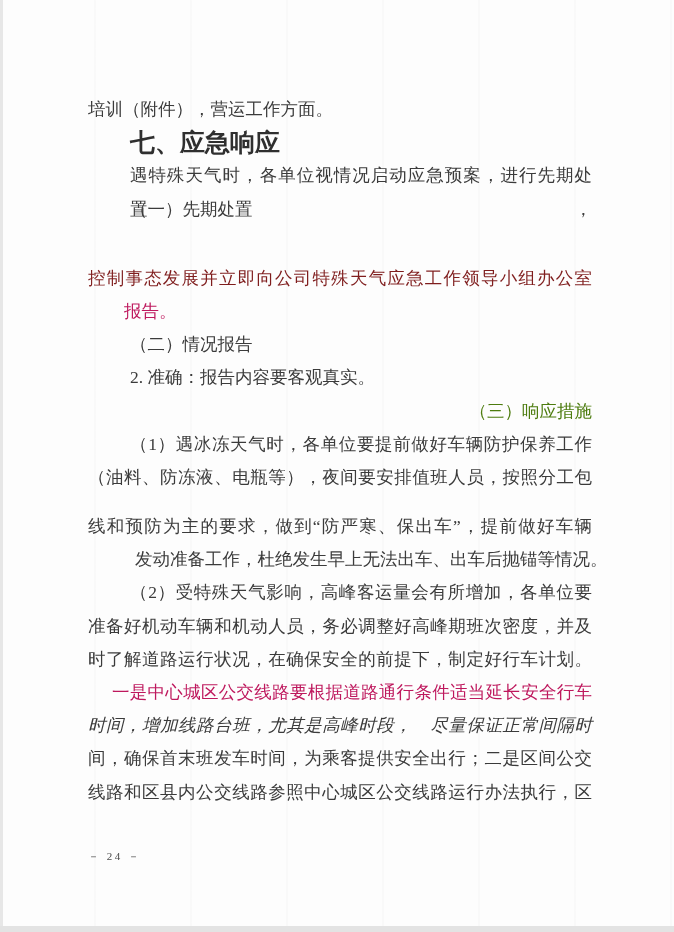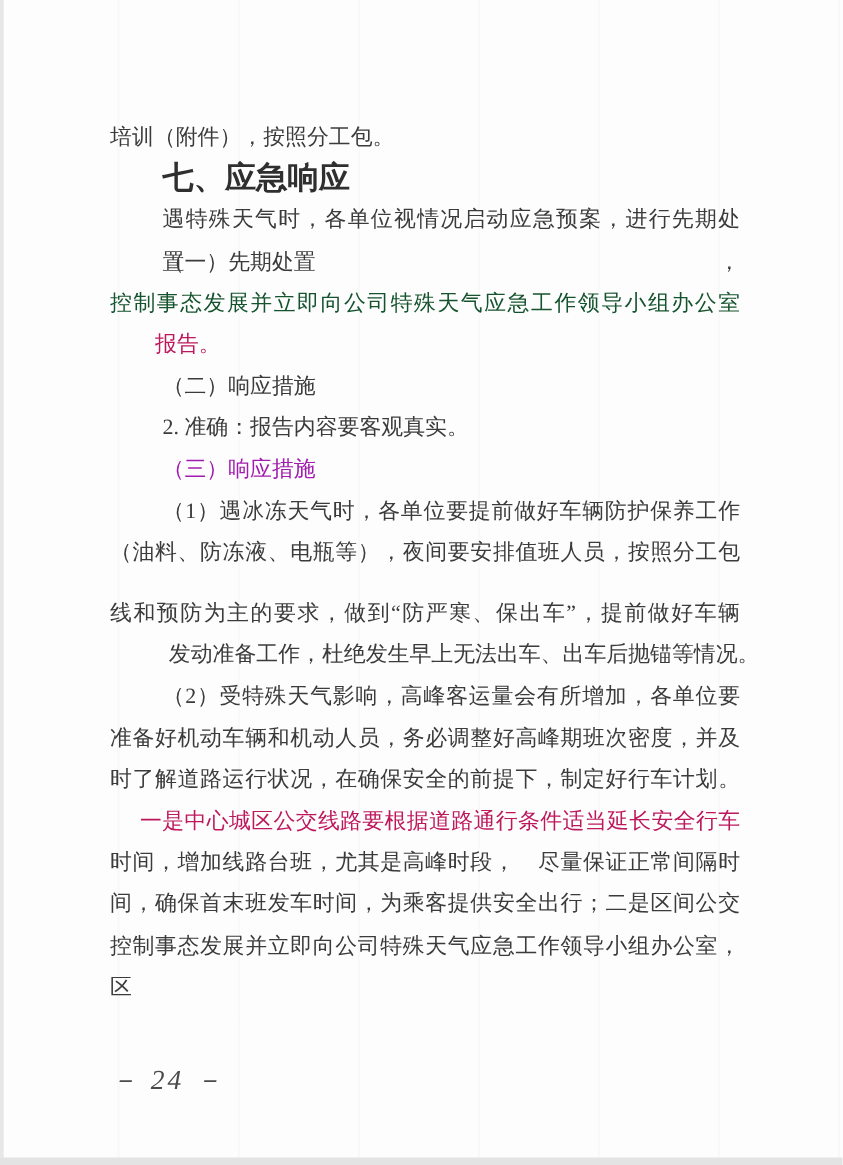--- a/index.html
+++ b/index.html
@@ -65,51 +65,50 @@
     font-family: "Liberation Sans", "DejaVu Sans", sans-serif;
     font-weight: 700;
     font-size: 25px;
     color: #2f2f2f;
   }
 
   .page-number {
     position: absolute;
     left: 88px;
     top: 849px;
-    font-size: 22px;
+    font-size: 11px;
     letter-spacing: 2.5px;
     color: #4a4a4a;
-    font-style: italic;
   }
 </style>
 </head>
 <body style="background-color: rgb(253, 253, 253);">
 
 <div>
   <div class="edge-left"></div>
   <div class="edge-bottom"></div>
 
   <div class="text-block">
 
-  <div class="line" style="color: rgb(59, 59, 59);">培训（附件），按照分工包。</div>
+  <div class="line" style="color: rgb(59, 59, 59);">培训（附件），营运工作方面。</div>
       <div class="line indent heading" style="color: rgb(47, 47, 47);">七、应急响应</div>
       <div class="line indent stretch" style="color: rgb(59, 59, 59);">遇特殊天气时，各单位视情况启动应急预案，进行先期处置，</div>
       <div class="line indent" style="color: rgb(59, 59, 59);">（一）先期处置</div>
-      <div class="line stretch" style="color: #14532d;">控制事态发展并立即向公司特殊天气应急工作领导小组办公室</div>
+      <div class="line stretch" style="color: #7f1d1d; margin-top: 36px;">控制事态发展并立即向公司特殊天气应急工作领导小组办公室</div>
       <div class="line" style="color: #be185d; margin-left: 36px;">报告。</div>
-      <div class="line indent" style="color: rgb(59, 59, 59);">（二）响应措施</div>
+      <div class="line indent" style="color: rgb(59, 59, 59);">（二）情况报告</div>
       <div class="line indent" style="color: rgb(59, 59, 59);">2. 准确：报告内容要客观真实。</div>
-      <div class="line indent" style="color: #a21caf;">（三）响应措施</div>
+      <div class="line indent" style="color: #4d7c0f; text-align: right;">（三）响应措施</div>
       <div class="line indent stretch" style="color: rgb(59, 59, 59);">（1）遇冰冻天气时，各单位要提前做好车辆防护保养工作</div>
       <div class="line stretch" style="color: rgb(59, 59, 59);">（油料、防冻液、电瓶等），夜间要安排值班人员，按照分工包</div>
       <div class="line stretch" style="color: rgb(59, 59, 59); margin-top: 16px;">线和预防为主的要求，做到“防严寒、保出车”，提前做好车辆</div>
       <div class="line" style="color: rgb(59, 59, 59); margin-left: 47px;">发动准备工作，杜绝发生早上无法出车、出车后抛锚等情况。</div>
       <div class="line indent stretch" style="color: rgb(59, 59, 59);">（2）受特殊天气影响，高峰客运量会有所增加，各单位要</div>
       <div class="line stretch" style="color: rgb(59, 59, 59);">准备好机动车辆和机动人员，务必调整好高峰期班次密度，并及</div>
       <div class="line stretch" style="color: rgb(59, 59, 59);">时了解道路运行状况，在确保安全的前提下，制定好行车计划。</div>
       <div class="line stretch" style="color: #be185d; margin-left: 24px;">一是中心城区公交线路要根据道路通行条件适当延长安全行车</div>
-      <div class="line stretch" style="color: rgb(59, 59, 59);">时间，增加线路台班，尤其是高峰时段，　尽量保证正常间隔时</div>
+      <div class="line stretch" style="color: rgb(59, 59, 59); font-style: italic;">时间，增加线路台班，尤其是高峰时段，　尽量保证正常间隔时</div>
       <div class="line stretch" style="color: rgb(59, 59, 59);">间，确保首末班发车时间，为乘客提供安全出行；二是区间公交</div>
-      <div class="line stretch" style="color: rgb(59, 59, 59);">控制事态发展并立即向公司特殊天气应急工作领导小组办公室，区</div>
+      <div class="line stretch" style="color: rgb(59, 59, 59);">线路和区县内公交线路参照中心城区公交线路运行办法执行，区</div>
     </div>
 
   <div class="page-number" style="color: rgb(74, 74, 74);">－ 24 －</div>
 </div>
 
 </body></html>

